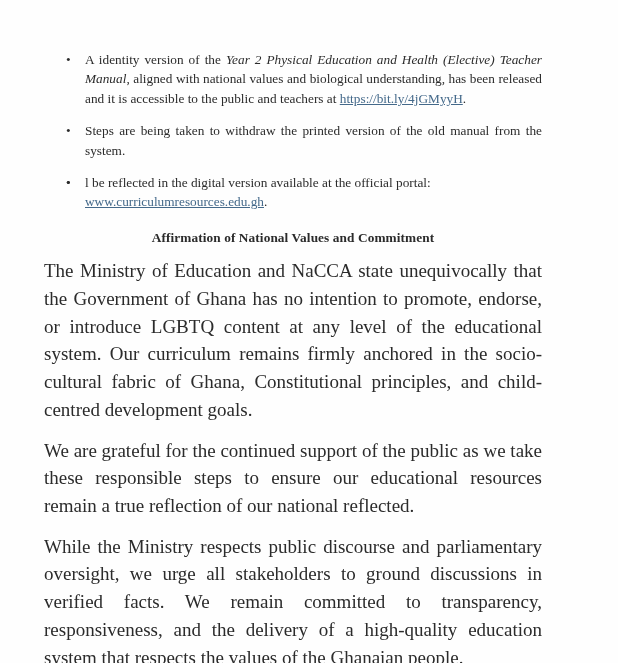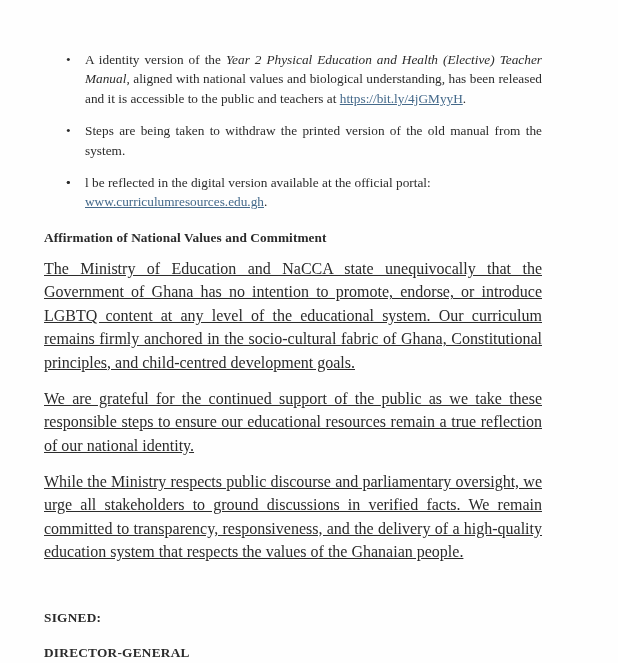--- a/index.html
+++ b/index.html
@@ -67,30 +67,30 @@
     text-underline-offset: 1px;
   }
 
   
   .section-heading {
     font-size: 13.3px;
     font-weight: bold;
     margin: 17px 0 11px 0;
     line-height: 1.3;
     letter-spacing: 0.1px;
+    text-align: center;
   }
 
   
   .para {
-    font-size: 16px;
+    font-size: 19px;
     line-height: 1.46;
     text-align: justify;
     text-justify: inter-word;
     margin: 0 0 13px 0;
-    text-decoration: underline;
   }
 
   
   .sign-block {
     margin-top: 46px;
   }
   .sign-line {
     font-size: 13.3px;
     font-weight: bold;
     letter-spacing: 0.25px;
@@ -125,21 +125,21 @@
 
       <li class="bullet-item nojust">
         <span class="bullet-marker">•</span>
         <span>l be reflected in the digital version available at the official portal: </span><a class="doc-link" href="#">www.curriculumresources.edu.gh</a><span>.</span>
       </li>
 
     </ul>
 
     <h2 class="section-heading">Affirmation of National Values and Commitment</h2>
     <p class="para">The Ministry of Education and NaCCA state unequivocally that the Government of Ghana has no intention to promote, endorse, or introduce LGBTQ content at any level of the educational system. Our curriculum remains firmly anchored in the socio-cultural fabric of Ghana, Constitutional principles, and child-centred development goals.</p>
-    <p class="para">We are grateful for the continued support of the public as we take these responsible steps to ensure our educational resources remain a true reflection of our national identity.</p>
+    <p class="para">We are grateful for the continued support of the public as we take these responsible steps to ensure our educational resources remain a true reflection of our national reflected.</p>
 
     <p class="para">While the Ministry respects public discourse and parliamentary oversight, we urge all stakeholders to ground discussions in verified facts. We remain committed to transparency, responsiveness, and the delivery of a high-quality education system that respects the values of the Ghanaian people.</p>
 
     <div class="sign-block">
       <div class="sign-line">SIGNED:</div>
       <div class="sign-line">DIRECTOR-GENERAL</div>
     </div>
 
   </div>
 </div>

